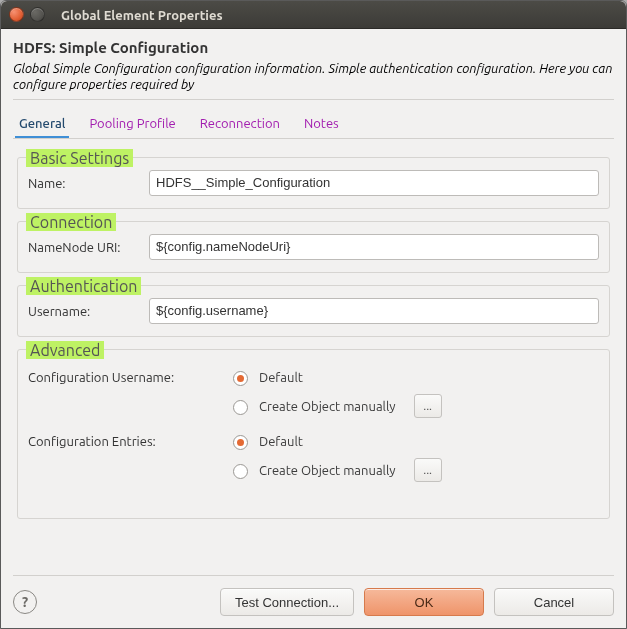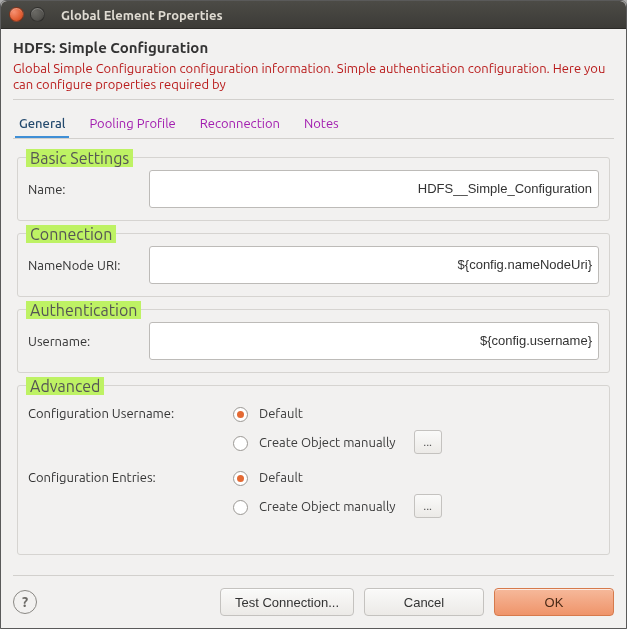--- a/index.html
+++ b/index.html
@@ -55,25 +55,26 @@
     padding: 10px 12px 12px 12px;
   }
   .heading {
     font-size: 15px;
     font-weight: bold;
     color: #333;
     margin: 0 0 4px 0;
   }
   .desc {
     font-size: 13px;
-    color: #b91c1c;
+    color: #000000;
     line-height: 1.25;
     margin-bottom: 8px;
     border-bottom: 1px solid #d2d0cd;
     padding-bottom: 6px;
+    font-style: italic;
   }
 
   
   .tabbar {
     display: flex;
     gap: 16px;
     border-bottom: 1px solid #d2d0cd;
     padding: 2px 2px 0 2px;
     font-size: 13px;
   }
@@ -118,28 +119,27 @@
     align-items: center;
     gap: 6px;
     margin: 2px 0;
   }
   .row .lbl {
     width: 115px;
     color: #333;
   }
   .row input[type=text] {
     flex: 1;
-    height: 38px;
+    height: 26px;
     padding: 2px 6px;
     font-size: 13px;
     border: 1px solid #bdbbb8;
     border-radius: 3px;
     background: #ffffff;
     color: #333;
-    text-align: right;
   }
 
   
   .adv-row {
     display: flex;
     align-items: center;
     gap: 10px;
     margin: 8px 0;
   }
   .adv-lbl {
@@ -308,17 +308,17 @@
           <span class="small-btn">...</span>
         </div>
       </div>
 
     </div>
 
     <div class="buttonbar">
       <span class="help">?</span>
       <span class="spacer"></span>
       <button class="btn">Test Connection...</button>
+      <button class="btn primary">OK</button>
       <button class="btn">Cancel</button>
-      <button class="btn primary">OK</button>
     </div>
   </div>
 </div>
 
 </body></html>

